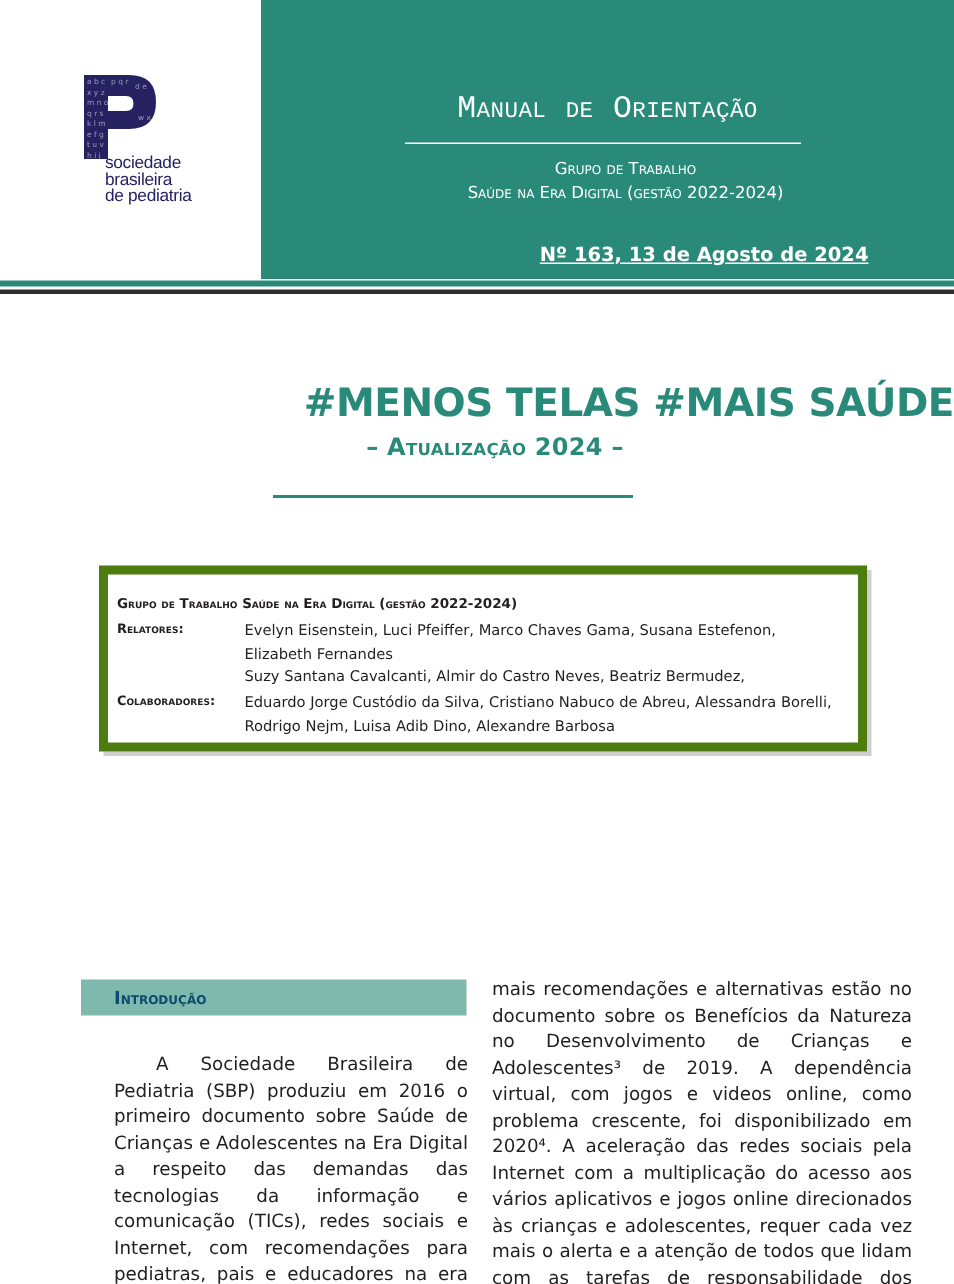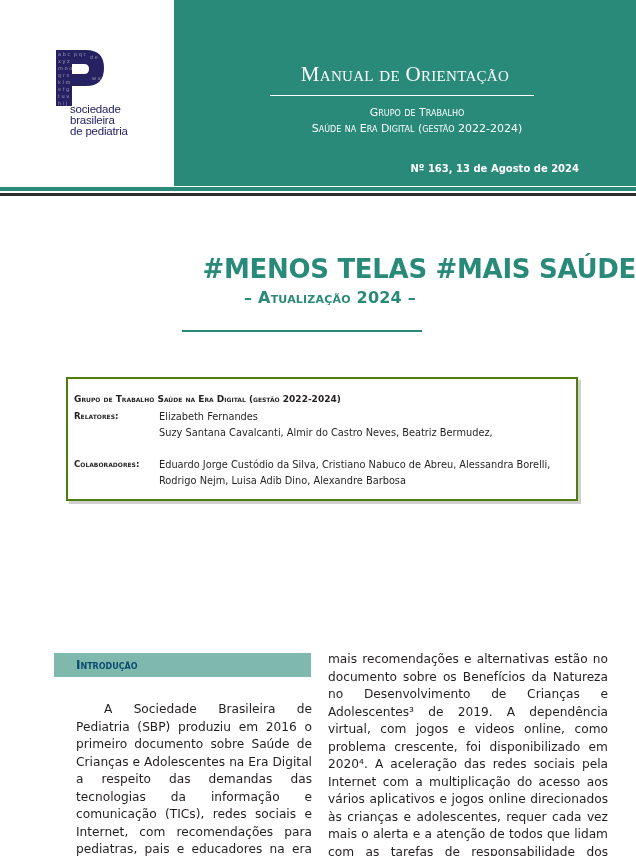--- a/index.html
+++ b/index.html
@@ -16,50 +16,50 @@
     font-family: "Liberation Sans", sans-serif; font-size: 11.5px; line-height: 11px;
     color: #262262; font-weight: normal; letter-spacing: -0.2px;
   }
   .header-band {
     position: absolute; left: 174px; top: 0; width: 462px; height: 186px;
     background: #2a8a7a;
   }
   .manual-title {
     position: absolute; left: 0; width: 462px; top: 62px; text-align: center;
     color: #ffffff; font-size: 21px; font-variant: small-caps; letter-spacing: 0.3px;
-    font-family: Liberation Serif, serif;
+    font-family: Liberation Mono, monospace;
   }
   .manual-rule {
     position: absolute; left: 96px; width: 264px; top: 95px; height: 1px; background: #ffffff;
   }
   .gt-line1, .gt-line2 {
     position: absolute; left: 0; width: 462px; text-align: center; color: #ffffff;
     font-size: 11px; font-variant: small-caps; margin-left: 12px;
   }
   .gt-line1 { top: 106px; }
   .gt-line2 { top: 122px; }
   .issue-info {
-    position: absolute; right: 57px; top: 163px; color: #ffffff; font-size: 10px; font-weight: bold;
+    position: absolute; right: 57px; top: 163px; color: #ffffff; font-size: 13px; font-weight: bold; text-decoration: underline;
   }
   .stripe1 { position: absolute; left: 0; top: 187px; width: 636px; height: 4px; background: #2a8a7a; }
   .stripe2 { position: absolute; left: 0; top: 193px; width: 636px; height: 3px; background: #2e2e2e; }
 
   .main-title {
     position: absolute; left: 0; width: 636px; top: 254px; text-align: right;
     color: #2a8a7a; font-size: 26px; font-weight: bold; letter-spacing: -0.3px;
   }
   .sub-title {
     position: absolute; left: 12px; width: 636px; top: 288px; text-align: center;
     color: #2a8a7a; font-size: 16px; font-weight: bold; font-variant: small-caps; letter-spacing: 0.2px;
   }
   .title-rule { position: absolute; left: 182px; width: 240px; top: 330px; height: 2px; background: #2a8a7a; }
 
   .credits-box {
     position: absolute; left: 66px; top: 377px; width: 512px; height: 124px;
-    border: 2px solid #4d7c0f; background: #fff; box-sizing: border-box;
+    border: 6px solid #4d7c0f; background: #fff; box-sizing: border-box;
     box-shadow: 3px 3px 0 #cfcfcf;
   }
   .credits-head {
     position: absolute; left: 6px; top: 15px; font-size: 9px; font-weight: bold; font-variant: small-caps;
   }
   .credits-row { position: absolute; left: 6px; font-size: 9.8px; line-height: 15.5px; }
   .credits-label { position: absolute; left: 0; top: 0; font-weight: bold; font-size: 8.6px; font-variant: small-caps; }
   .credits-names { position: absolute; left: 85px; top: 0; width: 420px; }
 
   .intro-bar {
@@ -115,20 +115,21 @@
 
 <div class="main-title">#MENOS TELAS #MAIS SAÚDE</div>
 <div class="sub-title">– Atualização 2024 –</div>
 <div class="title-rule"></div>
 
 <div class="credits-box">
   <div class="credits-head">Grupo de Trabalho Saúde na Era Digital (gestão 2022-2024)</div>
   <div class="credits-row" style="top:30px;">
     <div class="credits-label">Relatores:</div>
     <div class="credits-names">
+      <div>Evelyn Eisenstein, Luci Pfeiffer, Marco Chaves Gama, Susana Estefenon,</div>
       <div>Elizabeth Fernandes</div>
       <div>Suzy Santana Cavalcanti, Almir do Castro Neves, Beatriz Bermudez,</div>
     </div>
   </div>
   <div class="credits-row" style="top:78px;">
     <div class="credits-label">Colaboradores:</div>
     <div class="credits-names">
       <div>Eduardo Jorge Custódio da Silva, Cristiano Nabuco de Abreu, Alessandra Borelli,</div>
       <div>Rodrigo Nejm, Luisa Adib Dino, Alexandre Barbosa</div>
     </div>

